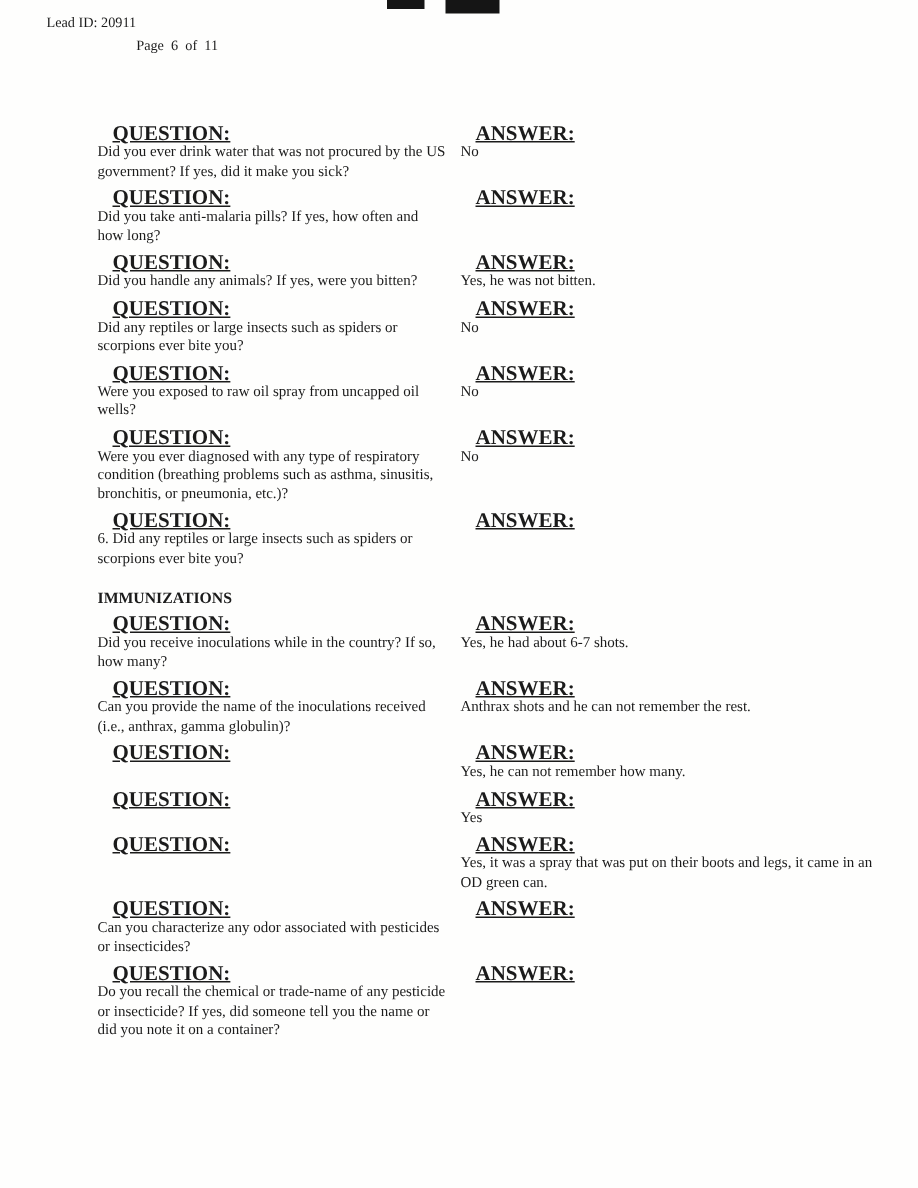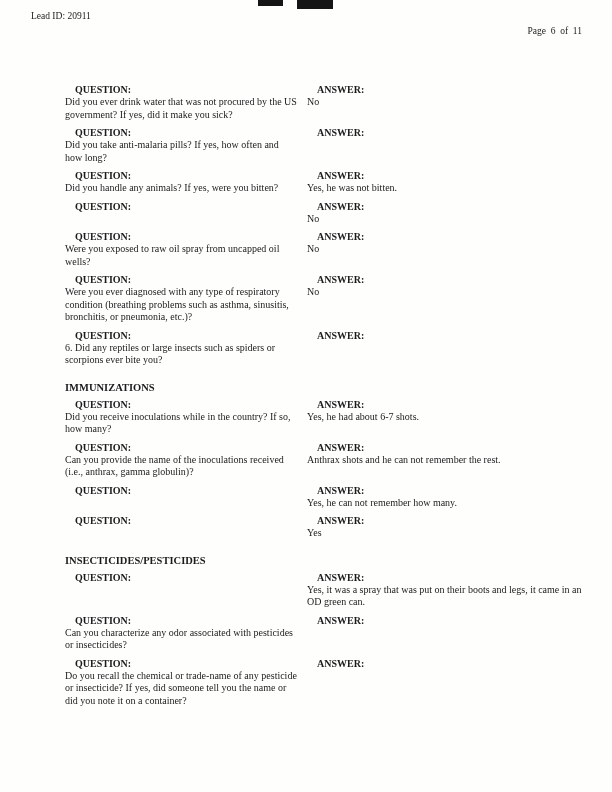--- a/index.html
+++ b/index.html
@@ -20,21 +20,20 @@
     background: #fefefd;
   }
   .redaction {
     position: absolute;
     background: #151515;
   }
   .redaction.r1 { left: 258px; top: 0; width: 25px; height: 6px; }
   .redaction.r2 { left: 297px; top: 0; width: 36px; height: 9px; }
   .page-header {
     display: flex;
-    justify-content: space-between;
     align-items: flex-start;
     padding: 10px 30px 0 31px;
     font-size: 9.5px;
     line-height: 12px;
   }
   .page-header .page-num { white-space: pre; margin-top: 15px; }
   .content {
     margin: 46px 30px 0 65px;
   }
   .qa-row {
@@ -44,23 +43,24 @@
   .qa-row .col-q {
     width: 242px;
     padding-right: 10px;
     flex: 0 0 242px;
   }
   .qa-row .col-a {
     flex: 1 1 auto;
   }
   .qa-label {
     font-weight: bold;
-    font-size: 10px;
+    font-size: 14px;
     line-height: 13px;
     padding-left: 10px;
+    text-decoration: underline;
   }
   .qa-text {
     font-size: 10px;
     line-height: 12.5px;
   }
   .section-heading {
     font-weight: bold;
     font-size: 10.5px;
     line-height: 14px;
     margin: 14px 0 3px 0;
@@ -104,20 +104,21 @@
       <div class="qa-text">Did you handle any animals?  If yes, were you bitten?</div>
     </div>
     <div class="col-a">
       <div class="qa-label">ANSWER:</div>
       <div class="qa-text">Yes, he was not bitten.</div>
     </div>
   </div>
       <div class="qa-row">
     <div class="col-q">
       <div class="qa-label">QUESTION:</div>
+      <div class="qa-text">Did any reptiles or large insects such as spiders or scorpions ever bite you?</div>
     </div>
     <div class="col-a">
       <div class="qa-label">ANSWER:</div>
       <div class="qa-text">No</div>
     </div>
   </div>
       <div class="qa-row">
     <div class="col-q">
       <div class="qa-label">QUESTION:</div>
       <div class="qa-text">Were you exposed to raw oil spray from uncapped oil wells?</div>
@@ -179,21 +180,20 @@
   </div>
       <div class="qa-row">
     <div class="col-q">
       <div class="qa-label">QUESTION:</div>
     </div>
     <div class="col-a">
       <div class="qa-label">ANSWER:</div>
       <div class="qa-text">Yes</div>
     </div>
   </div>
-      <div class="section-heading">INSECTICIDES/PESTICIDES</div>
       <div class="qa-row">
     <div class="col-q">
       <div class="qa-label">QUESTION:</div>
     </div>
     <div class="col-a">
       <div class="qa-label">ANSWER:</div>
       <div class="qa-text">Yes, it was a spray that was put on their boots and legs, it came in an OD green can.</div>
     </div>
   </div>
       <div class="qa-row">

